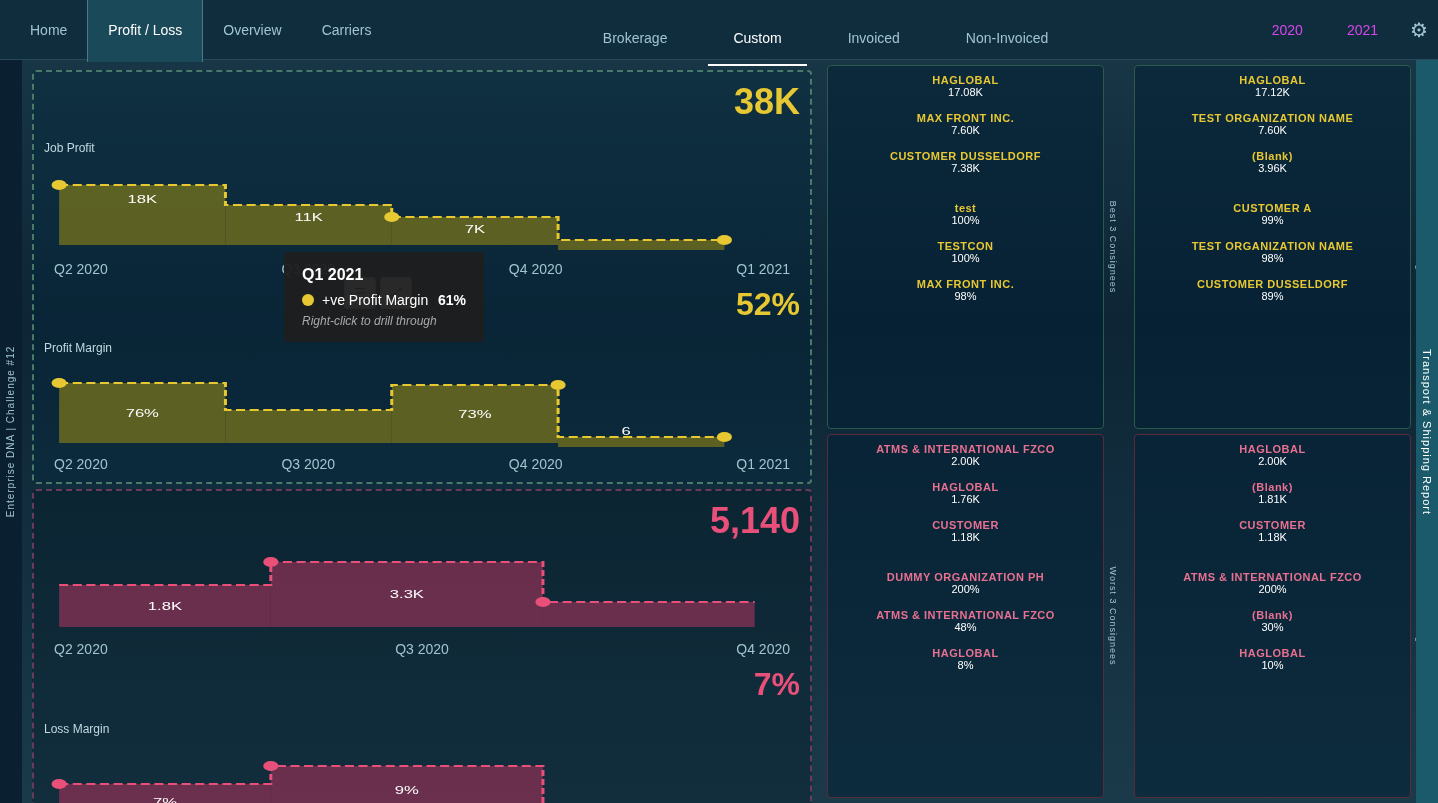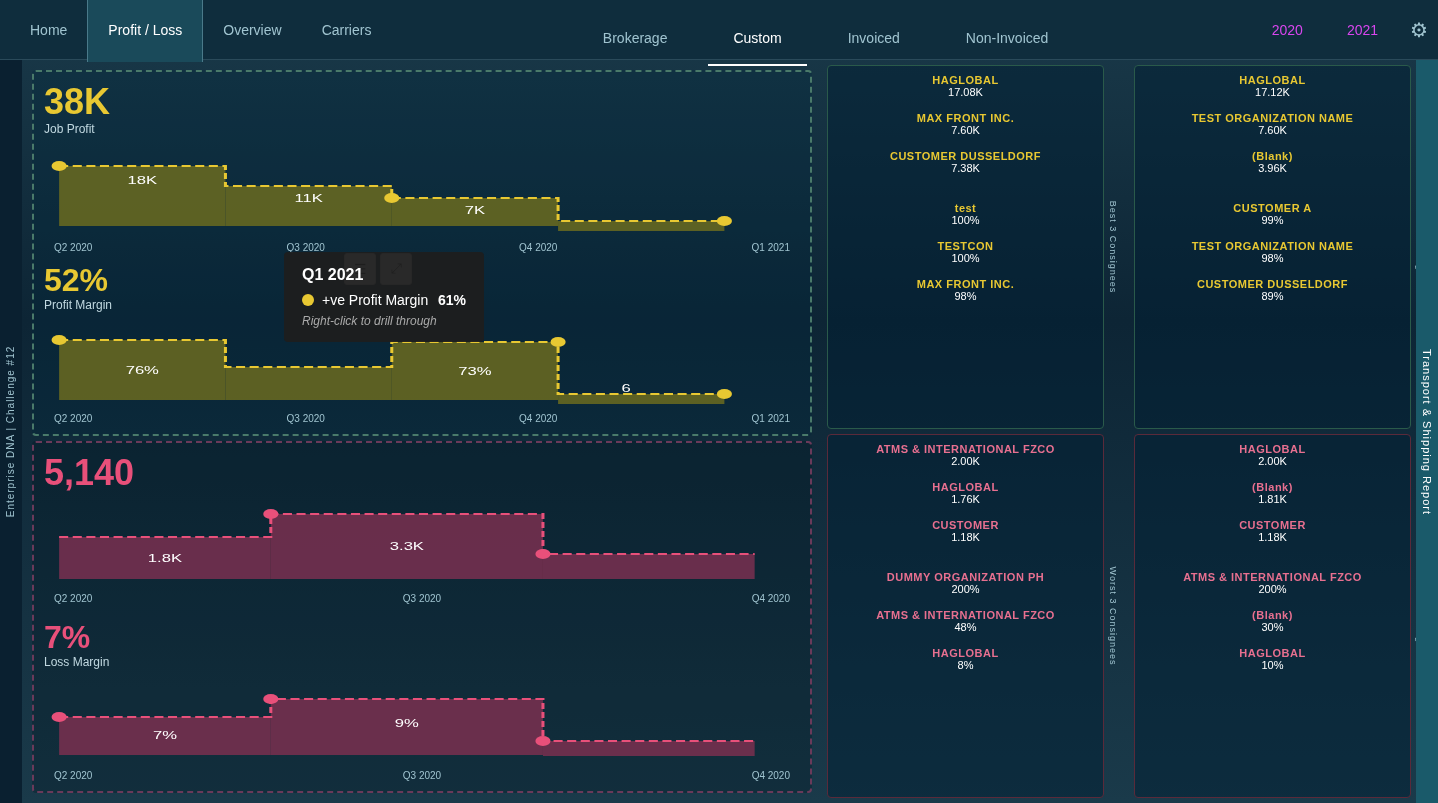--- a/index.html
+++ b/index.html
@@ -191,28 +191,29 @@
     .chart-item {
       flex: 1;
       display: flex;
       flex-direction: column;
     }
 
     .kpi-value {
       font-size: 36px;
       font-weight: bold;
       line-height: 1.1;
+      text-align: right;
     }
     .kpi-value.yellow { color: #e8c832; }
     .kpi-value.pink { color: #e8507a; }
 
     .kpi-label {
       font-size: 12px;
       color: #c0d8e0;
-      margin-top: 0;
+      margin-top: 19px;
     }
 
     
     .chart-svg-wrap {
       flex: 1;
       position: relative;
     }
 
     
     .tooltip-box {
@@ -319,21 +320,21 @@
     .data-val {
       color: #fff;
       font-size: 11px;
     }
 
     
     .quarter-labels {
       display: flex;
       justify-content: space-between;
       color: #a0c4d0;
-      font-size: 10px;
+      font-size: 14px;
       margin-top: 2px;
       padding: 0 10px;
     }
   </style>
 </head>
 <body>
 
 <div class="bg-overlay" data-name="background"></div>
 
 <nav class="navbar" data-name="navbar">

